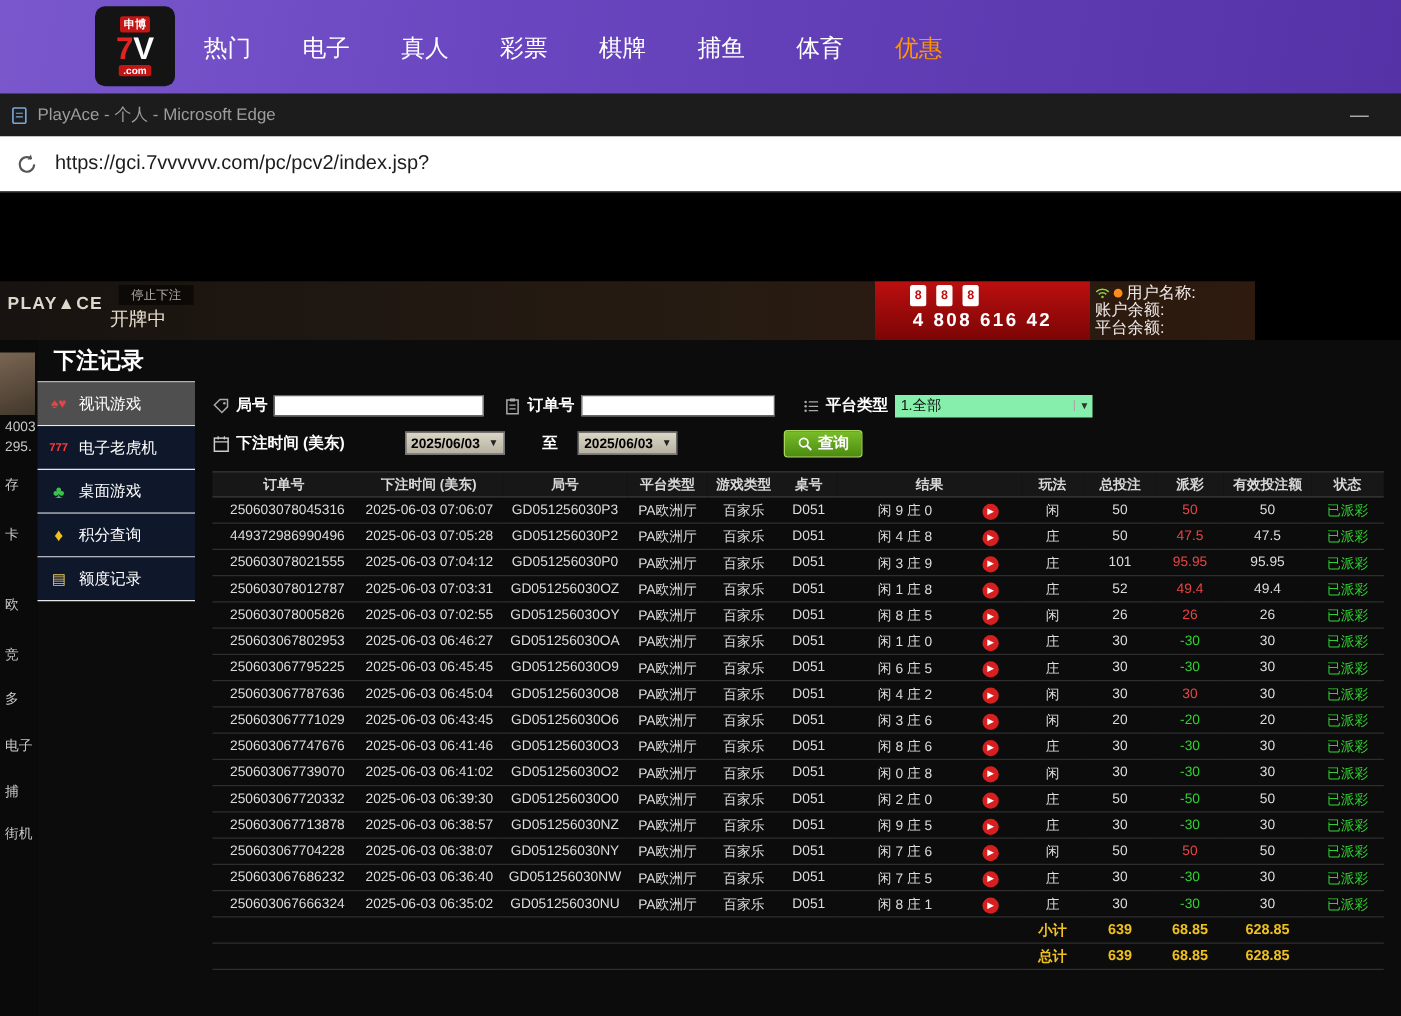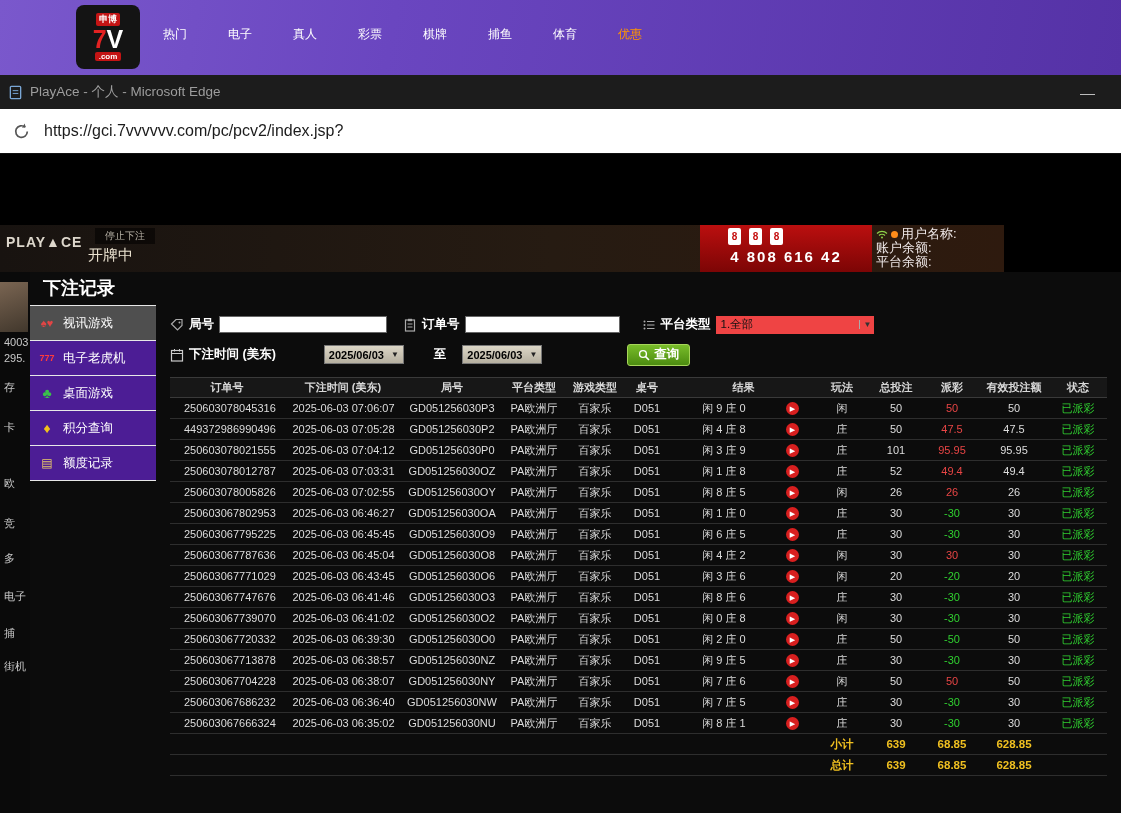--- a/index.html
+++ b/index.html
@@ -9,21 +9,21 @@
   
   .topnav { position:absolute; left:0; top:0; width:1121px; height:75px;
     background:linear-gradient(100deg,#7a58cc 0%, #6a46c0 35%, #5532a6 100%); }
   .logo { position:absolute; left:76px; top:5px; width:64px; height:64px; background:#141414;
     border-radius:8px; display:flex; flex-direction:column; align-items:center; justify-content:center; gap:1px; }
   .logo-top { font-size:9px; color:#fff; background:#c41414; padding:0 3px; border-radius:2px; font-weight:bold; }
   .logo-main { font-size:25px; font-weight:bold; line-height:24px; }
   .logo-main .seven { color:#e32222; } .logo-main .vee { color:#fff; }
   .logo-bottom { font-size:8px; color:#fff; background:#c41414; padding:0 4px; border-radius:2px; font-weight:bold; }
   .nav-items { position:absolute; left:163px; top:26px; display:flex; gap:41px; }
-  .nav-item { color:#ffffff; font-size:12px; cursor:pointer; white-space:nowrap; }
+  .nav-item { color:#ffffff; font-size:19px; cursor:pointer; white-space:nowrap; }
   .nav-item.highlight { color:#ff9500; }
 
   
   .edge-titlebar { position:absolute; left:0; top:75px; width:1121px; height:34px; background:#1c1c1c;
     display:flex; align-items:center; padding:0 8px; }
   .edge-icon { width:15px; height:15px; margin-right:7px; display:inline-flex; }
   .edge-title { color:#9d9d9d; font-size:13.5px; }
   .minimize { margin-left:auto; margin-right:18px; color:#bdbdbd; font-size:15px; cursor:pointer; }
 
   
@@ -59,37 +59,37 @@
     background:linear-gradient(160deg,#7a6552,#41372c); }
   .frag { position:absolute; left:4px; color:#c8c8c8; font-size:11px; white-space:nowrap; }
 
   
   .modal { position:absolute; left:30px; top:118px; width:1091px; height:541px; background:#0c0c0c; }
   .modal-title { height:33px; line-height:33px; padding-left:13px; color:#fff; font-size:18px; font-weight:bold; }
   .modal-body { display:flex; height:508px; }
 
   .menu { width:126px; border-top:1px solid #e8e8e8; }
   .menu-item { height:35px; display:flex; align-items:center; gap:6px; padding-left:7px;
-    border-bottom:1px solid #e8e8e8; background:#4c1d95; color:#fff; font-size:12.5px; cursor:pointer; white-space:nowrap; }
+    border-bottom:1px solid #e8e8e8; background:#0f172a; color:#fff; font-size:12.5px; cursor:pointer; white-space:nowrap; }
   .menu-item.active { background:#4f4f4f; }
   .menu-icon { width:20px; text-align:center; font-size:13px; }
   .video-games-icon { color:#e24545; font-size:11px; }
   .slot-machine-icon { color:#ff3b3b; font-size:9px; font-weight:bold; }
   .table-games-icon { color:#3ac24a; font-size:14px; }
   .points-query-icon { color:#f2c21c; font-size:14px; }
   .credit-records-icon { color:#e8c86a; font-size:12px; }
 
   .main { flex:1; padding:7px 4px 0 14px; }
   .filter-row { display:flex; align-items:center; height:25px; }
   .fg { display:flex; align-items:center; gap:5px; }
   .fg label { color:#fff; font-size:12.5px; font-weight:bold; white-space:nowrap; }
   .f-icon { display:inline-flex; width:14px; height:14px; }
   .txt-input { width:168px; height:17px; border:1px solid #666; background:#fff; font-size:11px; padding:0 4px; }
   .txt-input.short { width:155px; }
-  .select-box { width:158px; height:18px; background:#ef4444; color:#111; font-size:11.5px;
+  .select-box { width:158px; height:18px; background:#86efac; color:#111; font-size:11.5px;
     display:flex; align-items:center; justify-content:space-between; padding:0 2px 0 5px; cursor:pointer; }
   .sel-arrow { font-size:8px; color:#333; border-left:1px solid #aaa; padding-left:4px; }
   .g2 { margin-left:16px; } .g3 { margin-left:22px; }
   .row2 { margin-top:5px; }
   .date-box { width:80px; height:19px; display:flex; align-items:center; justify-content:space-between;
     padding:0 4px; background:linear-gradient(#dcd6c6,#b6b0a0); border:1px solid #777;
     color:#000; font-size:11px; font-weight:bold; cursor:pointer; }
   .date-box .sel-arrow { border:none; color:#222; padding-left:2px; }
   .date1 { margin-left:48px; }
   .to-label { margin-left:30px; color:#fff; font-size:12.5px; font-weight:bold; }

